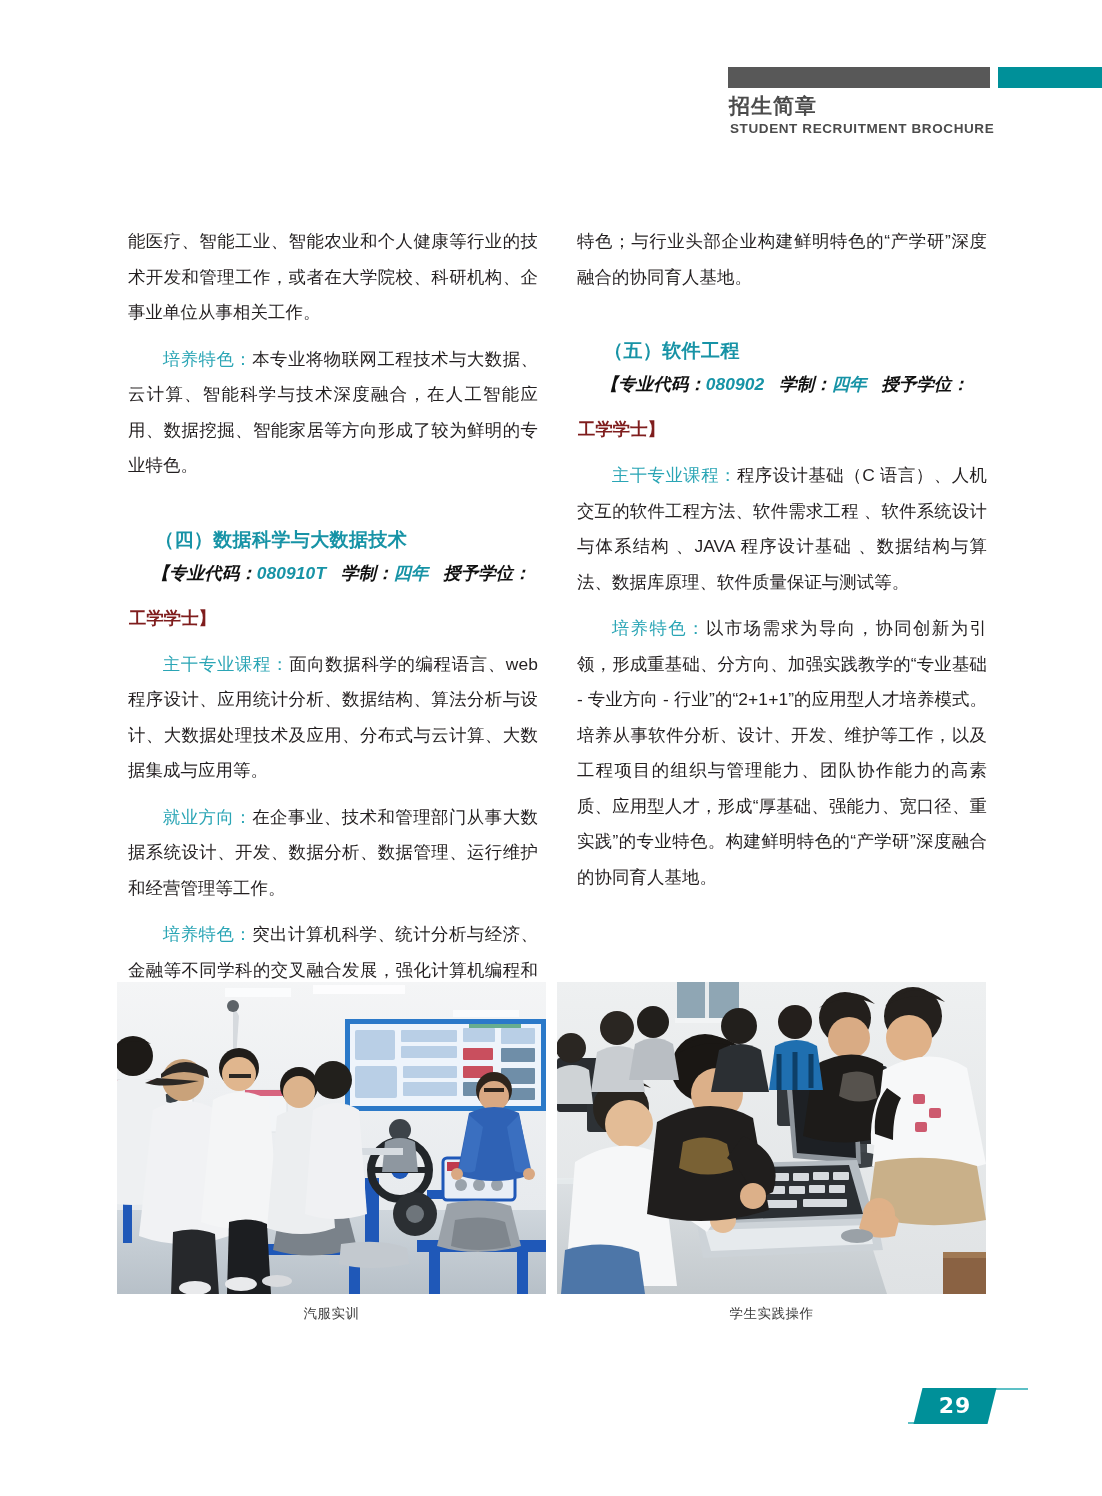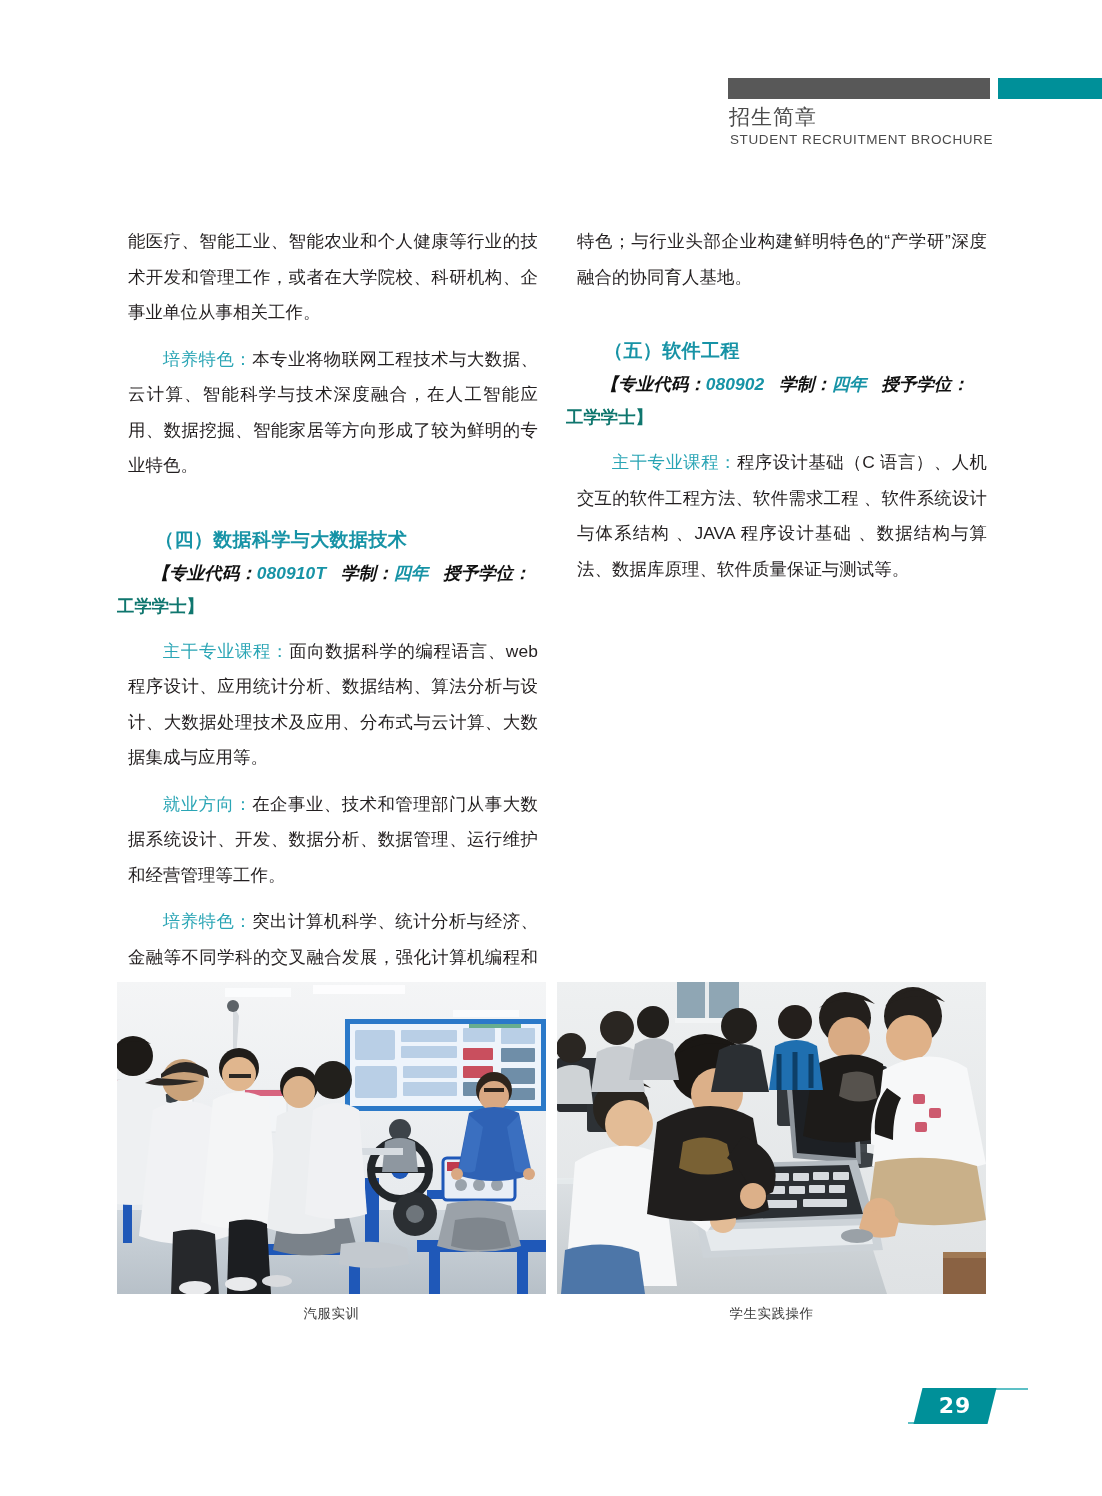--- a/index.html
+++ b/index.html
@@ -12,23 +12,24 @@
     background: #ffffff;
     font-family: "Liberation Sans", "DejaVu Sans", sans-serif;
     color: #231f20;
     overflow: hidden;
     position: relative;
   }
 
   
   .page-header {
     position: absolute;
-    left: 0; top: 16px;
+    left: 0; top: 5px;
     width: 974px;
     height: 190px;
+    font-weight: bold;
   }
   .hdr-bar-dark {
     position: absolute;
     left: 728px; top: 62px;
     width: 262px; height: 21px;
     background: #585858;
   }
   .hdr-bar-teal {
     position: absolute;
     left: 998px; top: 62px;
@@ -98,22 +99,22 @@
     color: #111111;
     letter-spacing: 0.1px;
     font-style: italic;
   }
   .sec-meta .val { color: #1793a6; }
   .sec-meta .brk { color: #111111; }
   .sec-meta-cont {
     font-size: 17.4px;
     font-weight: bold;
     line-height: 33px;
-    margin: 0;
-    color: #0f766e;
+    margin: 12px;
+    color: #7f1d1d;
   }
 
   
   .photos {
     position: absolute;
     left: 117px; top: 982px;
     width: 869px; height: 312px;
   }
   .photo {
     position: absolute;
@@ -218,20 +219,21 @@
 
   <p class="sec-heading">（五）软件工程</p>
 
   <p class="sec-meta"><span class="brk">【</span><span>专业代码：</span><span class="val">080902</span>&nbsp;&nbsp;&nbsp;<span>学制：</span><span class="val">四年</span>&nbsp;&nbsp;&nbsp;<span>授予学位：</span></p>
 
   <p class="sec-meta-cont"><span>工学学士</span><span>】</span></p>
 
   <p class="para indent"><span class="lbl">主干专业课程：</span><span>程序设计基础（C 语言）、人机交互的软件工程方法、软件需求工程 、软件系统设计与体系结构 、JAVA 程序设计基础 、数据结构与算法、数据库原理、软件质量保证与测试等。</span></p>
 
 
+  <p class="para indent"><span class="lbl">培养特色：</span><span>以市场需求为导向，协同创新为引领，形成重基础、分方向、加强实践教学的“专业基础 - 专业方向 - 行业”的“2+1+1”的应用型人才培养模式。培养从事软件分析、设计、开发、维护等工作，以及工程项目的组织与管理能力、团队协作能力的高素质、应用型人才，形成“厚基础、强能力、宽口径、重实践”的专业特色。构建鲜明特色的“产学研”深度融合的协同育人基地。</span></p>
 
 </div>
 
 <div class="photos">
 
   <div class="photo photo-left">
     <svg viewBox="0 0 429 312" preserveAspectRatio="xMidYMid slice">
       <defs>
         <linearGradient id="wallL" x1="0" y1="0" x2="0" y2="1">
           <stop offset="0%" stop-color="#f4f5f6"></stop>

